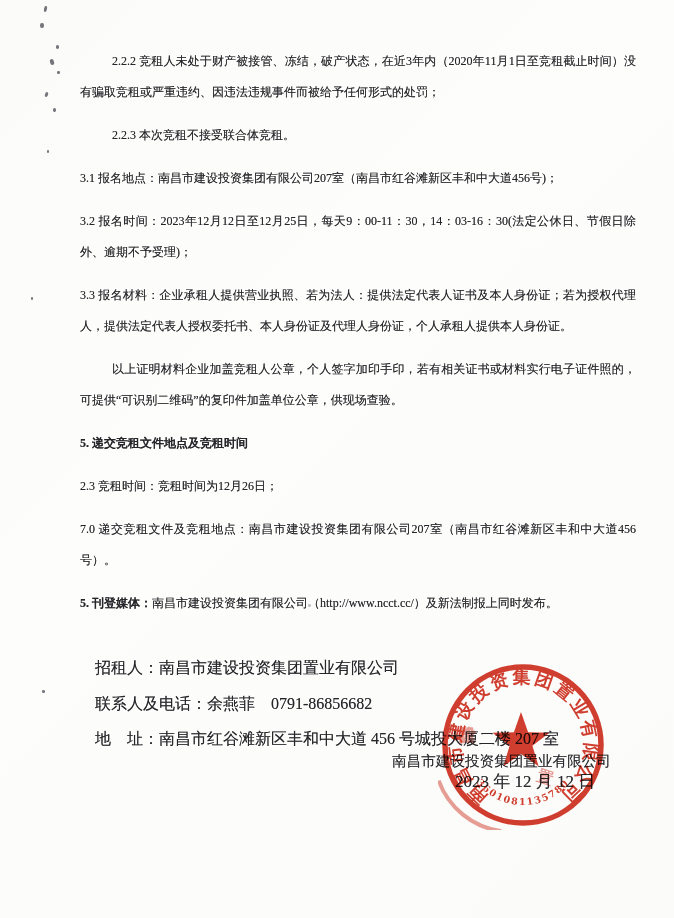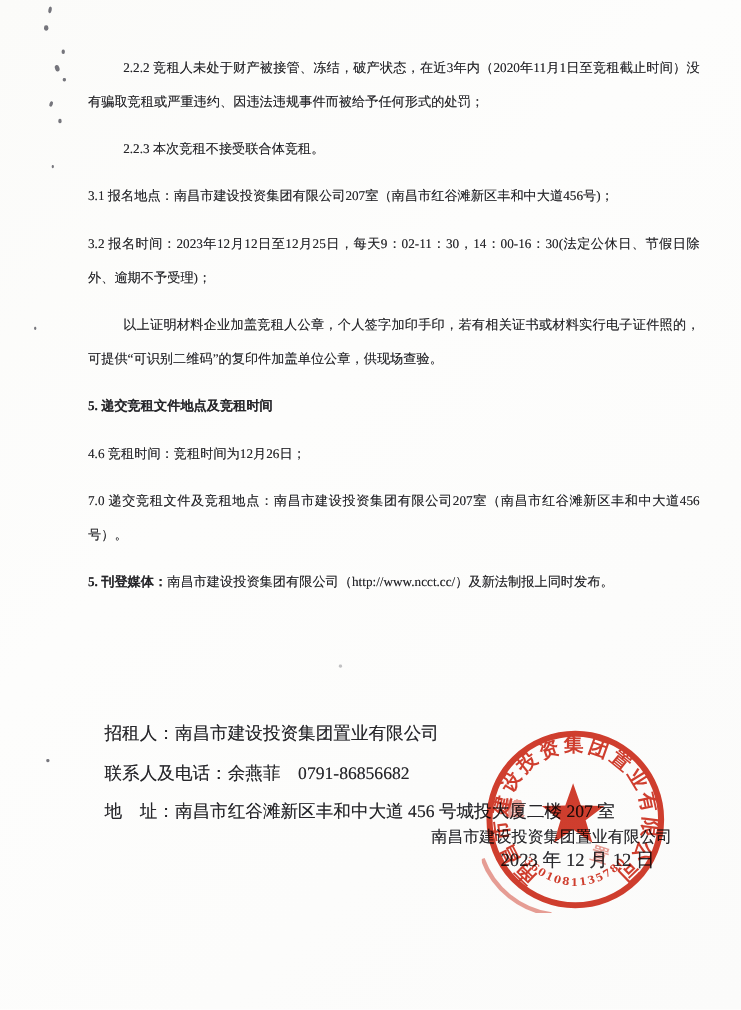--- a/index.html
+++ b/index.html
@@ -63,24 +63,25 @@
     <div class="speck" style="left:47px;top:150px;width:2px;height:3px;"></div>
     <div class="speck" style="left:31px;top:297px;width:2px;height:3px;"></div>
     <div class="speck" style="left:42px;top:690px;width:3px;height:3px;"></div>
     <div class="speck" style="left:308px;top:604px;width:3px;height:3px;opacity:.35;"></div>
   </div>
 
   <div class="content">
     <p class="indent">2.2.2 竞租人未处于财产被接管、冻结，破产状态，在近3年内（2020年11月1日至竞租截止时间）没有骗取竞租或严重违约、因违法违规事件而被给予任何形式的处罚；</p>
     <p class="indent">2.2.3 本次竞租不接受联合体竞租。</p>
     <p>3.1 报名地点：南昌市建设投资集团有限公司207室（南昌市红谷滩新区丰和中大道456号)；</p>
-    <p>3.2 报名时间：2023年12月12日至12月25日，每天9：02-11：30，14：00-16：30(法定公休日、节假日除外、逾期不予受理)；</p>
+    <p>3.2 报名时间：2023年12月12日至12月25日，每天9：00-11：30，14：03-16：30(法定公休日、节假日除外、逾期不予受理)；</p>
+    <p>3.3 报名材料：企业承租人提供营业执照、若为法人：提供法定代表人证书及本人身份证；若为授权代理人，提供法定代表人授权委托书、本人身份证及代理人身份证，个人承租人提供本人身份证。</p>
     <p class="indent">以上证明材料企业加盖竞租人公章，个人签字加印手印，若有相关证书或材料实行电子证件照的，可提供“可识别二维码”的复印件加盖单位公章，供现场查验。</p>
     <h3>5. 递交竞租文件地点及竞租时间</h3>
-    <p>4.6 竞租时间：竞租时间为12月26日；</p>
+    <p>2.3 竞租时间：竞租时间为12月26日；</p>
     <p>7.0 递交竞租文件及竞租地点：南昌市建设投资集团有限公司207室（南昌市红谷滩新区丰和中大道456号）。</p>
     <p><span class="lbl">5. 刊登媒体：</span><span>南昌市建设投资集团有限公司（http://www.ncct.cc/）及新法制报上同时发布。</span></p>
   </div>
 
   <div class="sig">
     <div>招租人：南昌市建设投资集团置业有限公司</div>
     <div>联系人及电话：余燕菲　0791-86856682</div>
     <div>地　址：南昌市红谷滩新区丰和中大道 456 号城投大厦二楼 207 室</div>
   </div>
 

